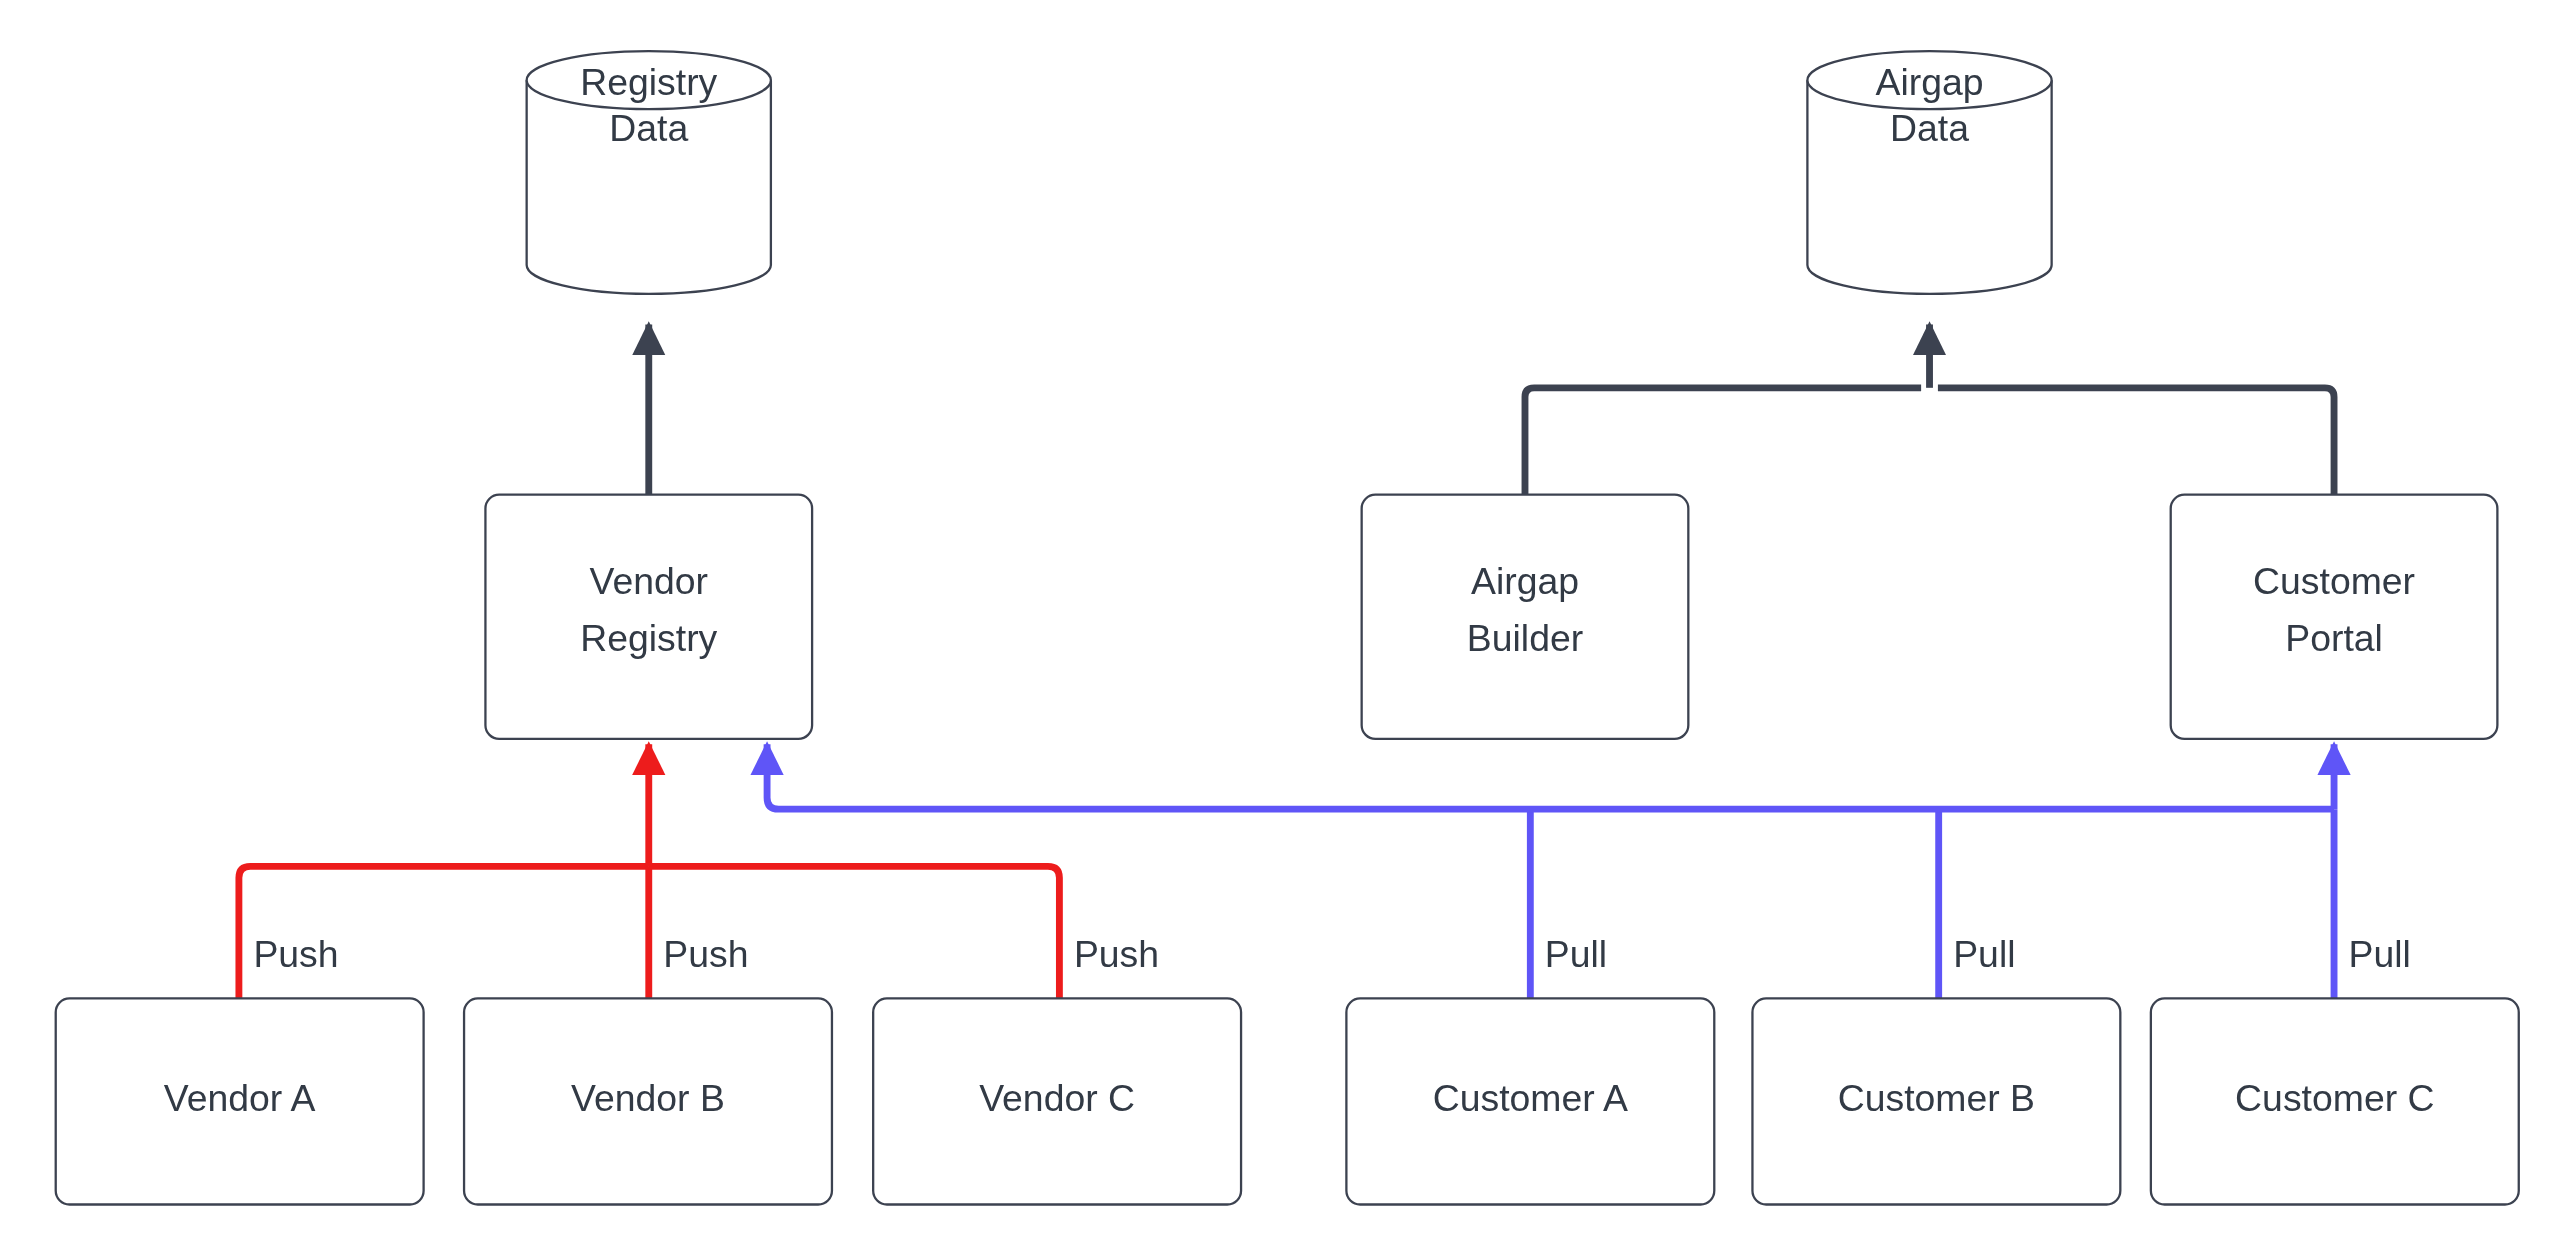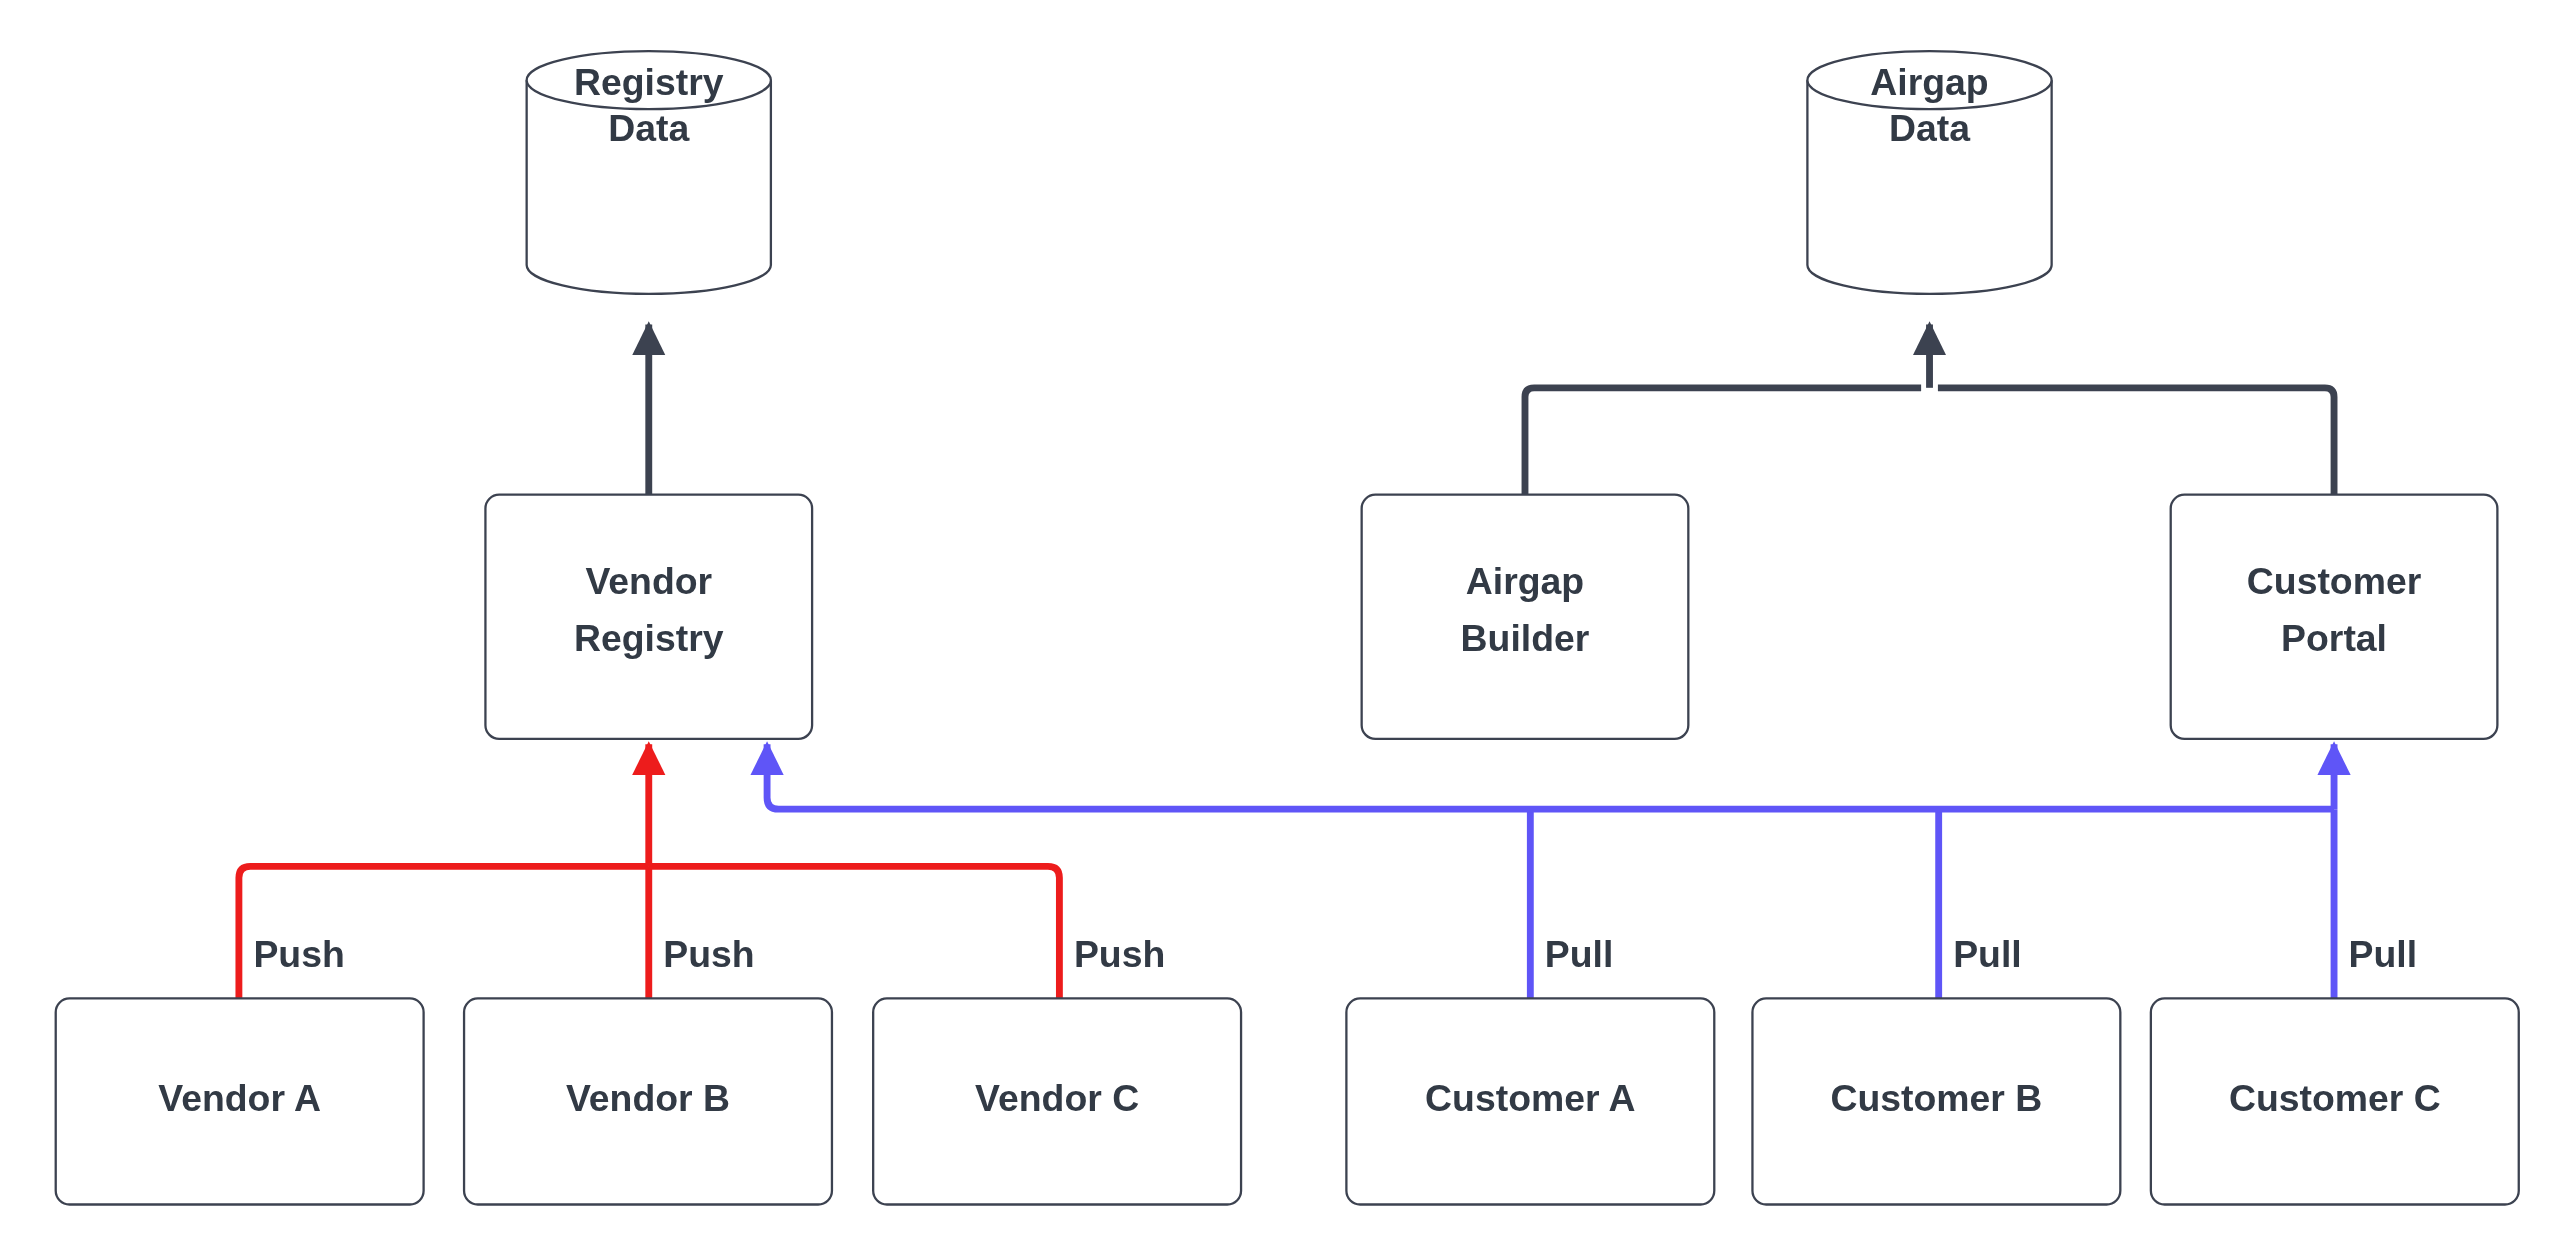--- a/index.html
+++ b/index.html
@@ -10,21 +10,20 @@
   }
   body {
     font-family: "Liberation Sans", "DejaVu Sans", sans-serif;
   }
   #canvas {
     position: relative;
     width: 2576px;
     height: 1258px;
     background: #ffffff;
     overflow: hidden;
-    font-weight: bold;
   }
   #diagram-svg {
     position: absolute;
     top: 0;
     left: 0;
     width: 2576px;
     height: 1258px;
   }
   .node-box {
     fill: #ffffff;

